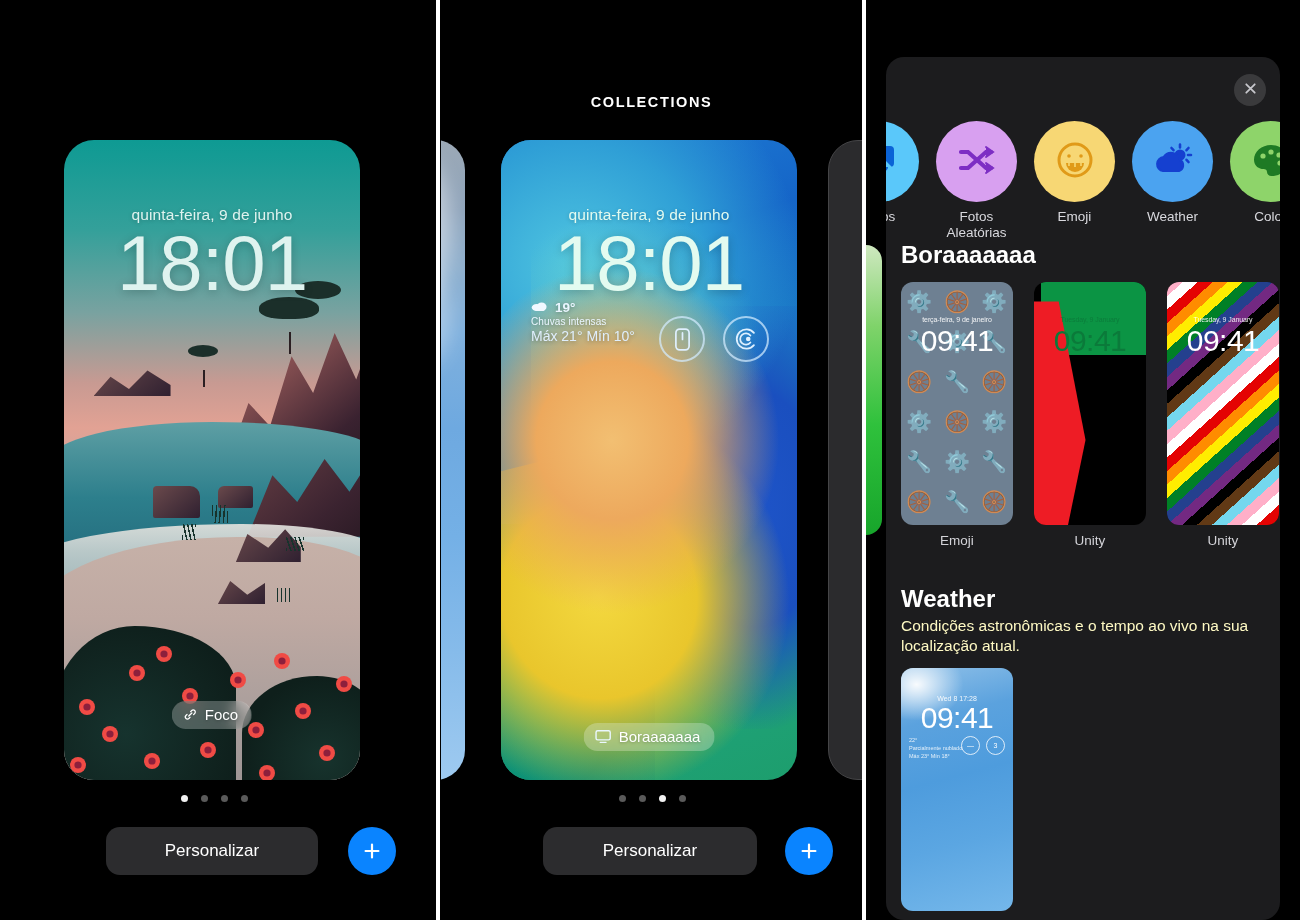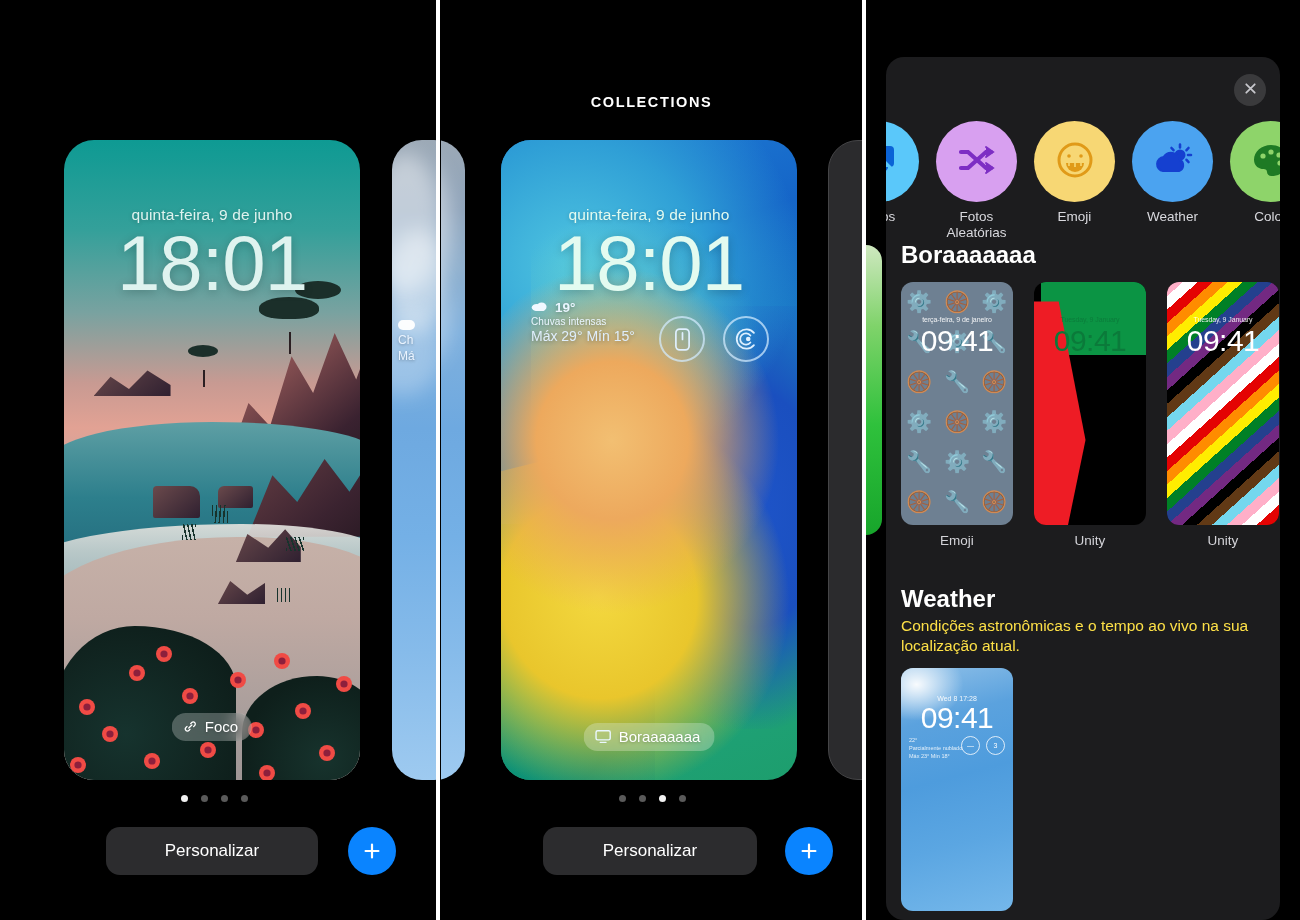--- a/index.html
+++ b/index.html
@@ -189,21 +189,21 @@
   .cat { width:81px; flex:0 0 auto; text-align:center; cursor:pointer; }
   .cat:first-child { margin-left:-48px; }
   .cat-circle {
     width:81px; height:81px; border-radius:50%;
     display:flex; align-items:center; justify-content:center; margin:0 auto;
   }
   .cat-label { margin-top:7px; color:#d9d9de; font-size:13.5px; line-height:1.18; }
 
   
   .sec-title { color:#fff; font-size:24px; font-weight:700; }
-  .sec-sub { color:#fde047; font-size:15.5px; line-height:1.32; margin-top:3px; }
+  .sec-sub { color:#fef9c3; font-size:15.5px; line-height:1.32; margin-top:3px; }
 
   .destaques { position:absolute; left:15px; top:184px; width:100%; }
   .thumb-row { display:flex; gap:21px; margin-top:13px; }
   .thumb-item { width:112px; }
   .thumb {
     width:112px; height:243px; border-radius:12px; overflow:hidden; position:relative;
     background:#222;
   }
   .thumb-label { text-align:center; color:#d3d3d8; font-size:13.5px; margin-top:8px; }
   .t-date {
@@ -274,32 +274,20 @@
     border-radius:30px; background:#2b2b2d; border:1px solid #454547;
   }
 </style>
 </head>
 <body>
 
 <div class="stage">
 
   <div class="panel" id="panel-left">
 
-    <div class="side-peek" style="left:392px">
-      <div class="wp-sky">
-        <div class="cloud" style="left:-30%;top:2%;width:100%;height:22%;"></div>
-        <div class="cloud" style="left:-10%;top:14%;width:90%;height:16%;"></div>
-        <div class="cloud" style="left:-40%;top:26%;width:110%;height:14%;opacity:.6"></div>
-      </div>
-      <div style="position:absolute;left:6px;top:180px;color:#eaf4ff;font-size:12px;text-shadow:0 1px 3px rgba(0,0,0,.3);line-height:1.35">
-        <div style="width:17px;height:10px;background:#fff;border-radius:6px;opacity:.95;margin-bottom:2px"></div>
-        <div>Ch</div>
-        <div>Má</div>
-      </div>
-    </div>
 
     <div class="lock-card lock-main">
       <div class="wp-coast">
         <div class="coast-cliff-r"></div>
         <div class="coast-sea"></div>
         <div class="coast-cliff-r2"></div>
         <div class="coast-foam"></div>
         <div class="coast-sand"></div>
 
         <div class="coast-rock" style="left:10%;top:35%;width:26%;height:5%;clip-path:polygon(0 100%,22% 40%,46% 78%,70% 20%,100% 66%,100% 100%)"></div>
@@ -336,21 +324,21 @@
           <div class="flw" style="left:86%;top:82%"></div>
           <div class="flw" style="left:92%;top:46%"></div>
           <div class="flw" style="left:2%;top:88%"></div>
           <div class="flw" style="left:66%;top:92%"></div>
         </div>
       </div>
 
       <div class="ls-date" style="top:66px">quinta-feira, 9 de junho</div>
       <div class="ls-time" style="top:86px">18:01</div>
 
-      <div class="pill" style="left:50%;transform:translateX(-50%);bottom:39px">
+      <div class="pill" style="left:50%;transform:translateX(-50%);bottom:51px">
         <span>
           <svg width="15" height="15" viewBox="0 0 24 24" fill="none" stroke="#fff" stroke-width="2" stroke-linecap="round">
             <path d="M9.5 14.5 L14.5 9.5"></path>
             <path d="M12.5 7.5 l1.8-1.8a3.3 3.3 0 0 1 4.7 4.7 l-1.8 1.8"></path>
             <path d="M11.5 16.5 l-1.8 1.8a3.3 3.3 0 0 1-4.7-4.7 l1.8-1.8"></path>
           </svg>
         </span>
         <span>Foco</span>
       </div>
     </div>
@@ -406,21 +394,21 @@
           <span>
             <svg width="17" height="12" viewBox="0 0 24 16" fill="#f1f8ff">
               <ellipse cx="8" cy="10" rx="7" ry="5"></ellipse>
                 <ellipse cx="15" cy="9" rx="7" ry="6"></ellipse>
               <rect x="5" y="9" width="15" height="6" rx="3"></rect>
             </svg>
           </span>
           <span>19°</span>
         </div>
         <div class="ws-l2">Chuvas intensas</div>
-        <div class="ws-l3">Máx 29° Mín 15°</div>
+        <div class="ws-l3">Máx 21° Mín 10°</div>
       </div>
 
       <div class="ws-circles">
         <div class="ws-circ">
           <svg width="17" height="25" viewBox="0 0 18 26" fill="none" stroke="#dff0ff" stroke-width="1.8">
             <rect x="2" y="2" width="14" height="22" rx="4"></rect>
             <line x1="9" y1="6" x2="9" y2="13" stroke-linecap="round"></line>
           </svg>
         </div>
         <div class="ws-circ">

